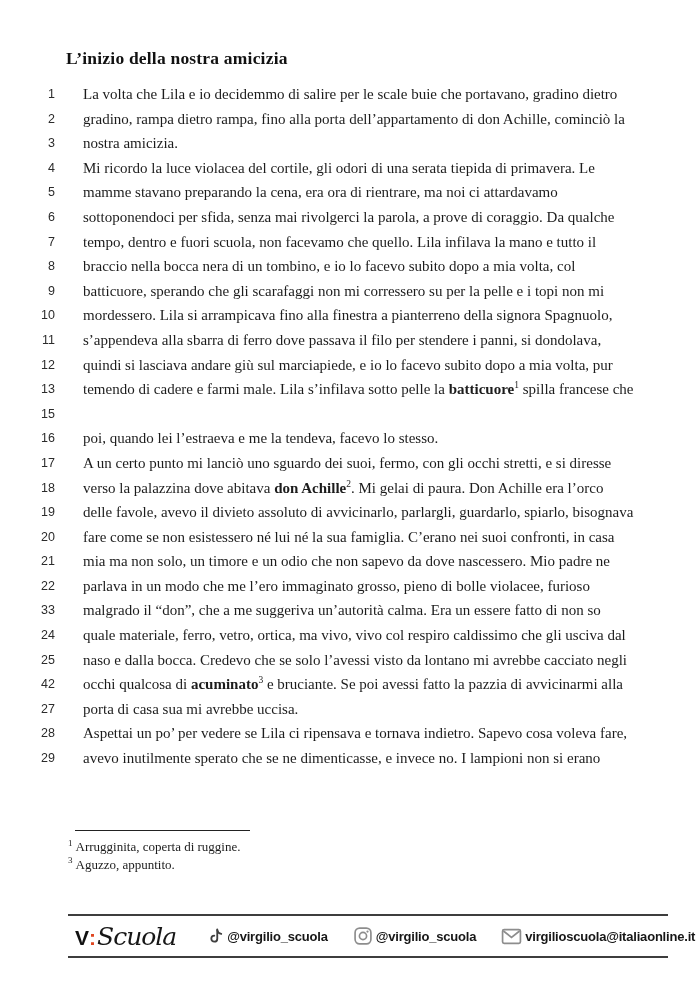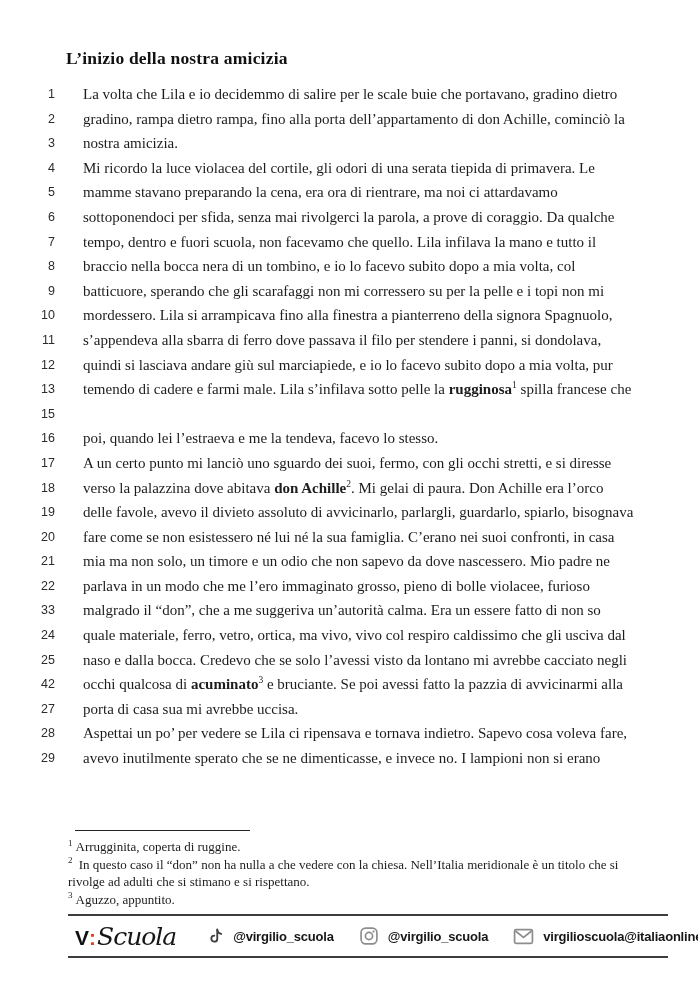--- a/index.html
+++ b/index.html
@@ -82,21 +82,21 @@
     font-weight:800;font-size:21px;
   }
   .logo-script{
     font-family:"DejaVu Serif","Liberation Serif",serif;
     font-style:italic;font-weight:normal;
     font-size:25px;color:#161616;
     letter-spacing:-1px;
     margin-left:1px;
   }
   .social-item{
-    display:flex;align-items:center;gap:9px;
+    display:flex;align-items:center;gap:3px;
   }
   .social-item svg{display:block;}
   .social-label{
     font-family:"Liberation Sans","DejaVu Sans",sans-serif;
     font-weight:bold;font-size:13px;color:#161616;
     letter-spacing:-.2px;
   }
 </style>
 </head>
 <body>
@@ -147,21 +147,21 @@
     <div class="line-row">
       <span class="line-num">11</span>
       <span class="line-text"><span>s’appendeva alla sbarra di ferro dove passava il filo per stendere i panni, si dondolava,</span></span>
     </div>
     <div class="line-row">
       <span class="line-num">12</span>
       <span class="line-text"><span>quindi si lasciava andare giù sul marciapiede, e io lo facevo subito dopo a mia volta, pur</span></span>
     </div>
     <div class="line-row">
       <span class="line-num">13</span>
-      <span class="line-text"><span>temendo di cadere e farmi male. Lila s’infilava sotto pelle la </span><b>rugginosa</b><sup>1</sup><span> spilla francese che</span></span>
+      <span class="line-text"><span>temendo di cadere e farmi male. Lila s’infilava sotto pelle la </span><b>batticuore</b><sup>1</sup><span> spilla francese che</span></span>
     </div>
     <div class="line-row">
       <span class="line-num">15</span>
     </div>
     <div class="line-row">
       <span class="line-num">16</span>
       <span class="line-text"><span>poi, quando lei l’estraeva e me la tendeva, facevo lo stesso.</span></span>
     </div>
     <div class="line-row">
       <span class="line-num">17</span>
@@ -214,21 +214,20 @@
     <div class="line-row">
       <span class="line-num">29</span>
       <span class="line-text"><span>avevo inutilmente sperato che se ne dimenticasse, e invece no. I lampioni non si erano</span></span>
     </div>
   </div>
 
 <hr class="footnote-sep">
 
 <div class="footnotes" id="footnotes-list">
     <div class="footnote-item"><sup>1</sup>Arrugginita, coperta di ruggine.</div>
-    <div class="footnote-item"><sup>2</sup> In questo caso il “don” non ha nulla a che vedere con la chiesa. Nell’Italia meridionale è un titolo che si rivolge ad adulti che si stimano e si rispettano.</div>
     <div class="footnote-item"><sup>3</sup>Aguzzo, appuntito.</div>
   </div>
 
 <hr class="thick-line top">
 
 <div class="footer-content">
   <div class="brand-logo">
     <span class="logo-v">V</span>
     <span class="logo-colon" id="logo-colon" style="color: rgb(224, 69, 31);">:</span>
     <span class="logo-script">Scuola</span>

